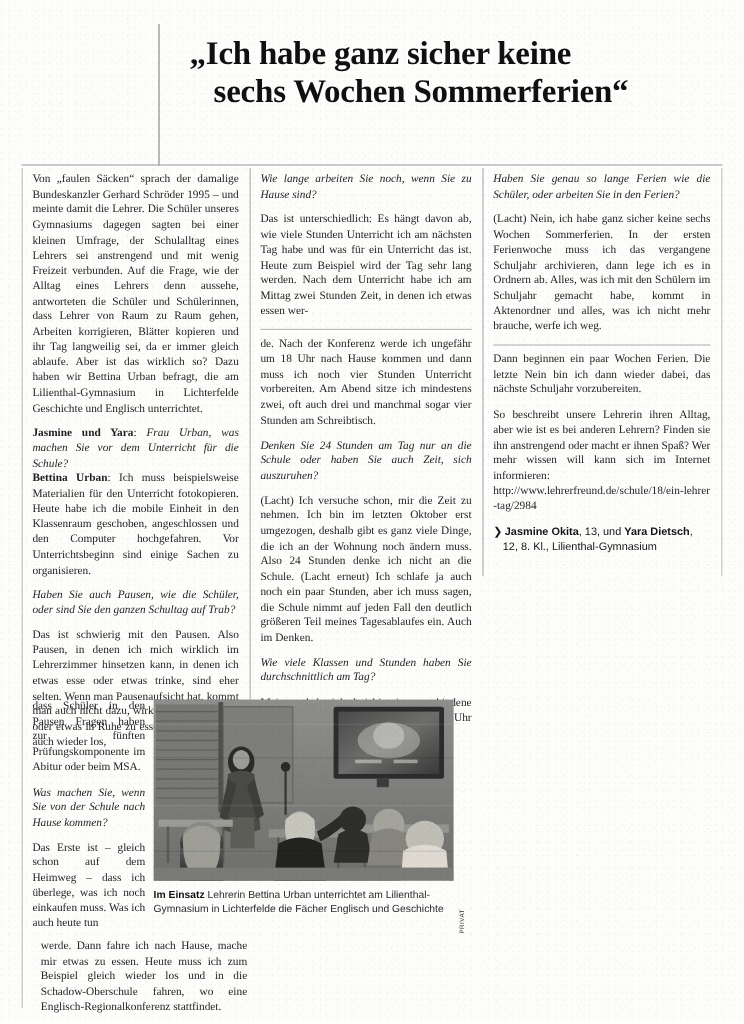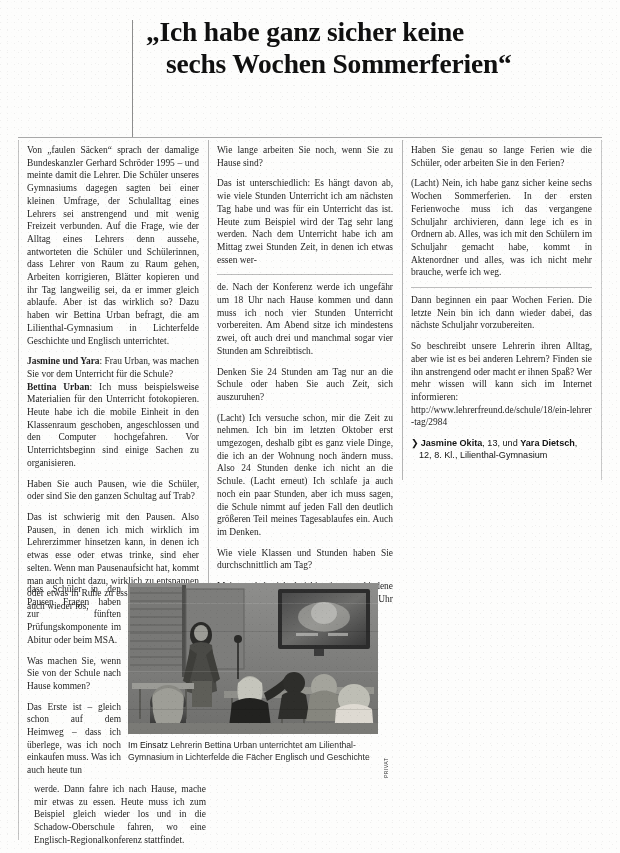--- a/index.html
+++ b/index.html
@@ -41,21 +41,21 @@
     width: 1px;
     height: 118px;
     background: #8d8d8d;
   }
   .headline {
     font-family: "Liberation Serif", "DejaVu Serif", serif;
     font-size: 27.5px;
     line-height: 1.16;
     font-weight: 700;
     letter-spacing: -0.2px;
-    margin: 0;
+    margin: 12px;
     color: #101010;
     text-align: left;
   }
   .headline .hl-line {
     display: block;
   }
   .headline .hl-line.l2 {
     padding-left: 20px;
   }
   .standfirst {
@@ -95,21 +95,21 @@
     position: absolute;
     font-size: 9.45px;
     line-height: 1.345;
     text-align: justify;
     text-justify: inter-word;
     hyphens: manual;
     color: #1e1e1e;
   }
   .col p { margin: 0 0 8px 0; }
   .col p:last-child { margin-bottom: 0; }
-  .q { }
+  .q { font-style: italic; }
   .spk { font-weight: 700; font-style: normal; }
 
   
   .col-1 {
     left: 27px;
     top: 144px;
     width: 172px;
   }
   .col-1-narrow {
     position: absolute;
@@ -204,21 +204,21 @@
   .caption {
     position: absolute;
     left: 128px;
     top: 739px;
     width: 268px;
     font-family: "Liberation Sans", "DejaVu Sans", sans-serif;
     font-size: 8.6px;
     line-height: 1.42;
     color: #2a2a2a;
   }
-  .caption b { font-weight: 400; color: #111; margin-top: 16px; }
+  .caption b { font-weight: 700; color: #111; margin-top: 16px; }
 
   
   .grain {
     position: absolute;
     inset: 0;
     pointer-events: none;
     opacity: .05;
     background:
       radial-gradient(circle at 12% 22%, #000 0.5px, transparent 0.6px),
       radial-gradient(circle at 68% 78%, #000 0.5px, transparent 0.6px),

